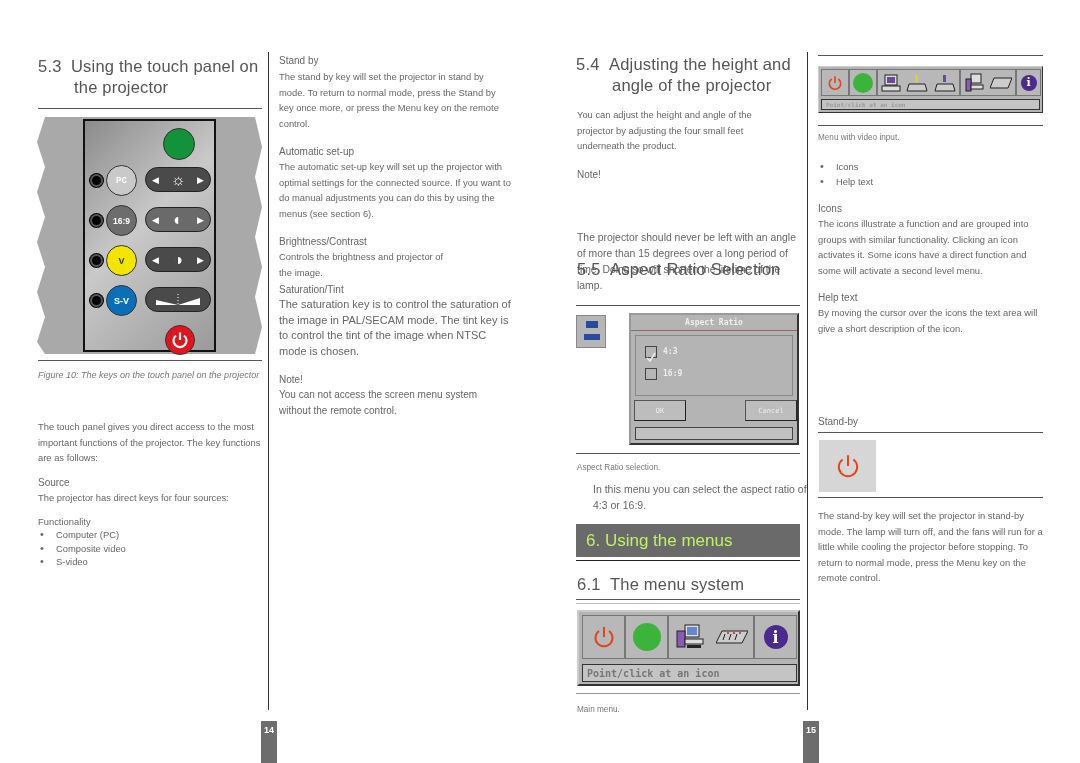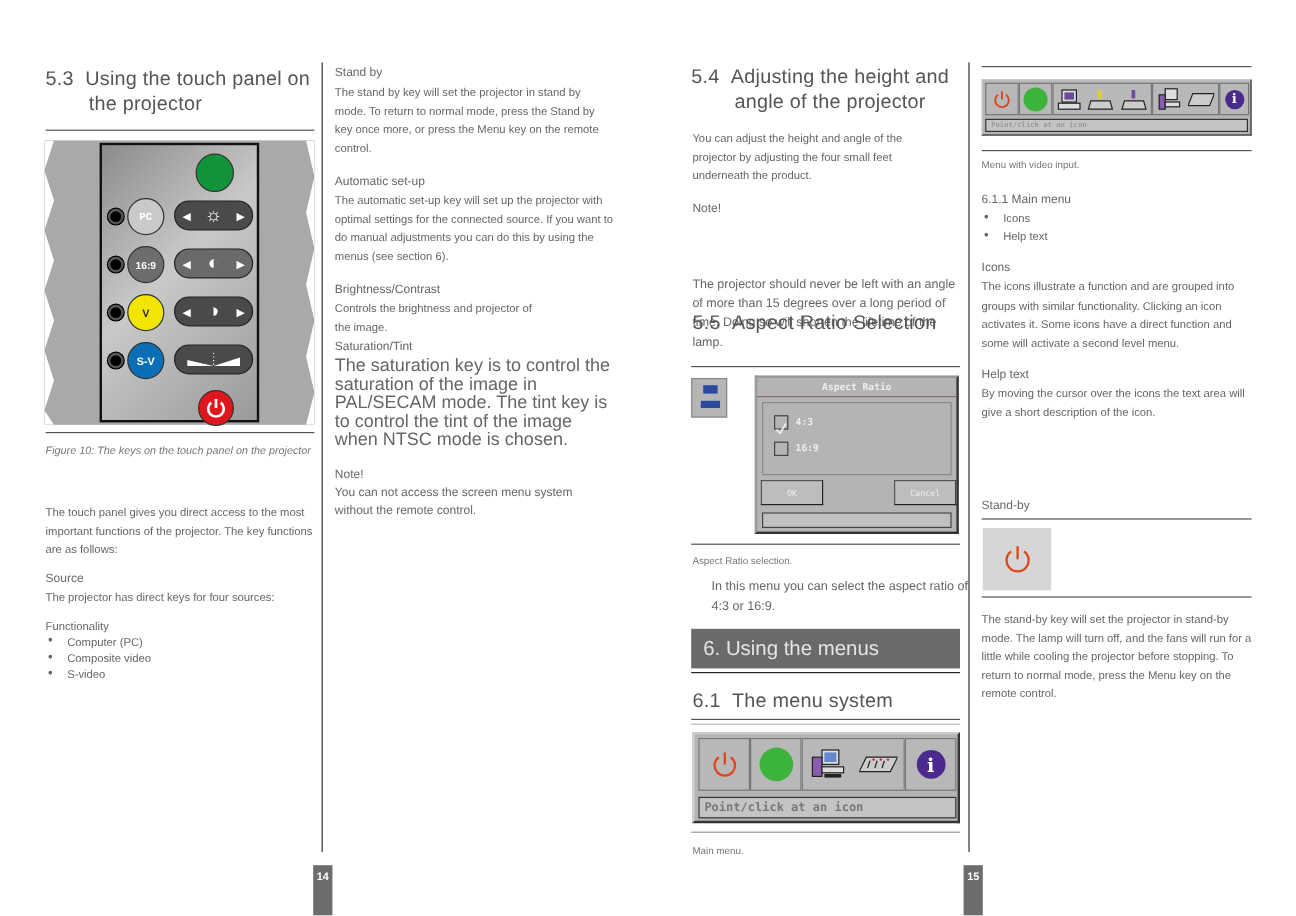--- a/index.html
+++ b/index.html
@@ -30,21 +30,21 @@
   .led { position: absolute; width: 13px; height: 13px; border-radius: 50%; background: #000; border: 2px solid #555; box-shadow: 0 0 0 1px #000; }
   .pill { position: absolute; width: 66px; height: 25px; border-radius: 13px; background: #4a4a4a; border: 1.5px solid #222; color: #fff; display: flex; align-items: center; justify-content: space-between; padding: 0 6px; font-size: 9px; }
   .pill.light { background: #6a6a6a; }
 
   
   .gui { background: #b4b4b4; border: 1px solid #666; font-family: "DejaVu Sans Mono", monospace; }
   .cell { position: absolute; border: 1px solid #777; background: #b8b8b8; display: flex; align-items: center; justify-content: center; }
   .helpbar { position: absolute; background: #c4c4c4; border: 1.5px solid #333; font-family: "DejaVu Sans Mono", monospace; font-weight: bold; color: #777; font-size: 10px; padding-left: 4px; display: flex; align-items: center; }
   .btn { position: absolute; background: #bdbdbd; border: 1.5px solid #555; border-right-color: #222; border-bottom-color: #222; font-family: "DejaVu Sans Mono", monospace; font-size: 7px; color: #eee; display: flex; align-items: center; justify-content: center; }
   .chk { position: absolute; width: 12px; height: 12px; border: 1.5px solid #444; background: #b5b5b5; }
-  .dark-title { position: absolute; background: #6a6a6a; color: #e5e5e5; font-size: 17px; padding-left: 10px; display: flex; align-items: center; }
+  .dark-title { position: absolute; background: #6a6a6a; color: #bef264; font-size: 17px; padding-left: 10px; display: flex; align-items: center; }
 </style>
 </head>
 <body>
 
 <div class="vline" style="left:268px; top:52px; height:658px;"></div>
 
 <div class="abs h2" style="left:38px; top:56px; width:228px;">
   <div><span class="num">5.3</span><span>Using the touch panel on</span></div>
   <div class="indent">the projector</div>
 </div>
@@ -122,21 +122,21 @@
 </ul>
 
 <div class="abs" style="left:279px; top:53px; width:232px;">
   <div class="sub">Stand by</div>
   <div class="p" style="margin-top:1px;">The stand by key will set the projector in stand by mode. To return to normal mode, press the Stand by key once more, or press the Menu key on the remote control.</div>
   <div class="sub" style="margin-top:13px;">Automatic set-up</div>
   <div class="p">The automatic set-up key will set up the projector with optimal settings for the connected source. If you want to do manual adjustments you can do this by using the menus (see section 6).</div>
   <div class="sub" style="margin-top:13px;">Brightness/Contrast</div>
   <div class="p" style="width:175px;">Controls the brightness and projector of the image.</div>
   <div class="sub" style="margin-top:2px;">Saturation/Tint</div>
-  <div class="p" style="font-size:15px;">The saturation key is to control the saturation of the image in PAL/SECAM mode. The tint key is to control the tint of the image when NTSC mode is chosen.</div>
+  <div class="p" style="font-size:11px;">The saturation key is to control the saturation of the image in PAL/SECAM mode. The tint key is to control the tint of the image when NTSC mode is chosen.</div>
   <div class="sub" style="margin-top:13px;">Note!</div>
   <div class="p" style="font-size:10px; width:200px;">You can not access the screen menu system without the remote control.</div>
 </div>
 
 <div class="pageno" style="left:261px; top:721px;">14</div>
 
 <div class="vline" style="left:807px; top:52px; height:658px;"></div>
 
 <div class="abs h2" style="left:576px; top:54px; width:230px;">
   <div><span class="num">5.4</span><span>Adjusting the height and</span></div>
@@ -261,21 +261,20 @@
   </div>
   <div class="cell" style="left:197px; top:2px; width:25px; height:27px;">
     <div style="width:16px; height:16px; border-radius:50%; background:#4a2a8c; color:#fff; font-weight:bold; font-family:'DejaVu Serif', serif; font-size:11px; display:flex; align-items:center; justify-content:center;">i</div>
   </div>
   <div class="helpbar" style="left:2px; top:32px; width:219px; height:11px; font-size:6px; color:#999;">Point/click at an icon</div>
 </div>
 <div class="rule" style="left:818px; top:125px; width:225px;"></div>
 <div class="abs cap" style="left:818px; top:131px;">Menu with video input.</div>
 
 <div class="abs" style="left:818px; top:159px; width:228px;">
-  <div class="sub">6.1.1 Main menu</div>
   <ul class="p bul" style="line-height:15px;">
     <li>Icons</li>
     <li>Help text</li>
   </ul>
   <div class="sub" style="margin-top:12px;">Icons</div>
   <div class="p">The icons illustrate a function and are grouped into groups with similar functionality. Clicking an icon activates it. Some icons have a direct function and some will activate a second level menu.</div>
   <div class="sub" style="margin-top:12px;">Help text</div>
   <div class="p">By moving the cursor over the icons the text area will give a short description of the icon.</div>
 </div>
 

